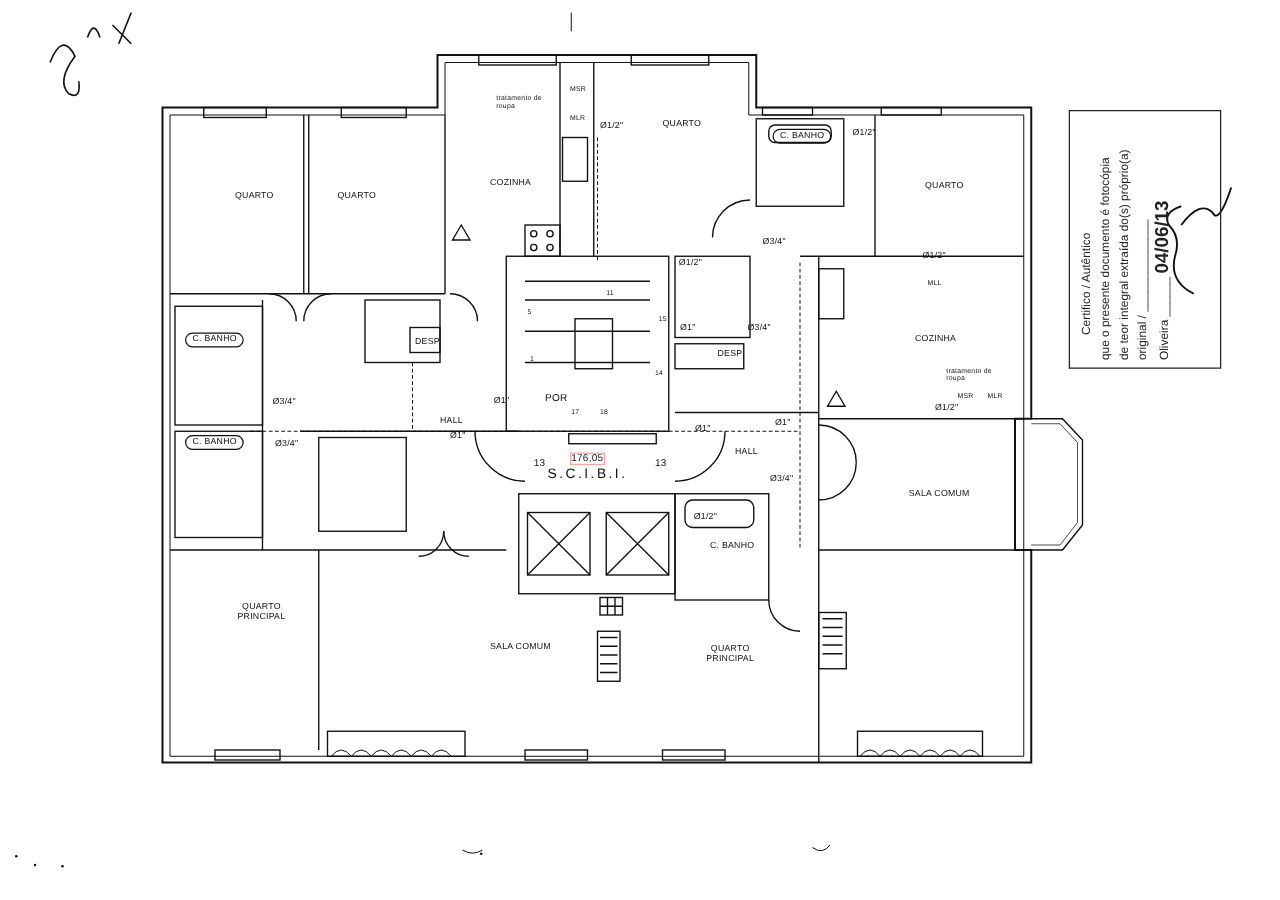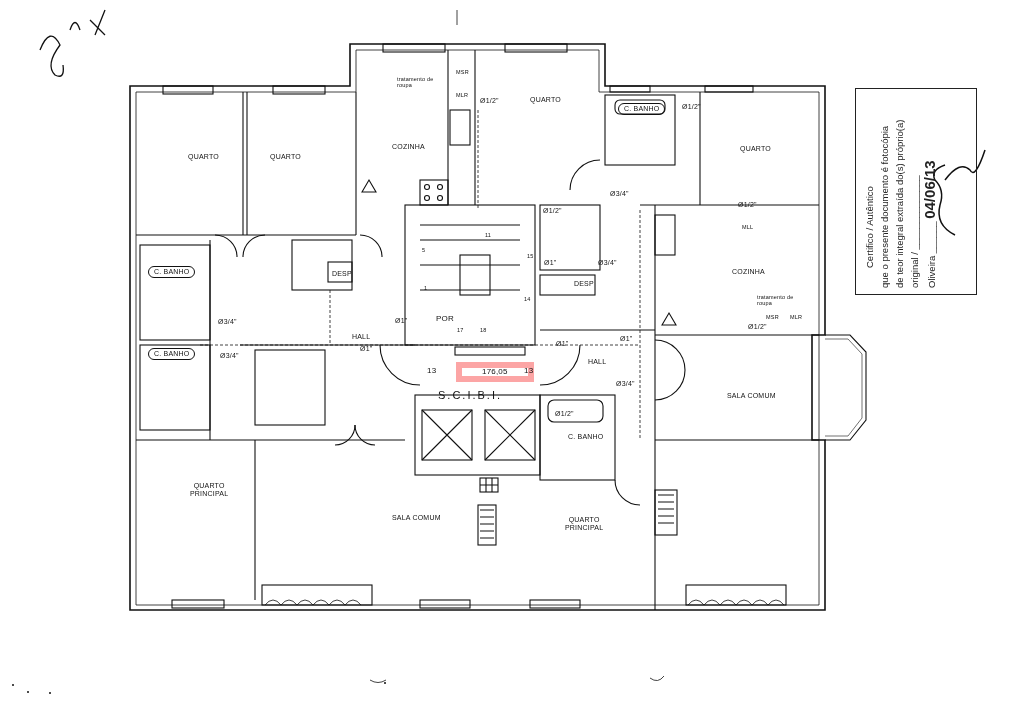--- a/index.html
+++ b/index.html
@@ -4,21 +4,21 @@
 <style>
   html, body { margin:0; padding:0; background:#ffffff; }
   body { width:1024px; height:720px; position:relative; overflow:hidden;
          font-family:"Liberation Sans", sans-serif; color:#111; }
   #plan { position:absolute; left:0; top:0; width:1024px; height:720px; }
   .lbl { position:absolute; font-family:"Liberation Sans", sans-serif; font-size:7px;
          color:#111; white-space:nowrap; letter-spacing:0.2px; line-height:8px; }
   .lbl.small { font-size:5.5px; line-height:6px; }
   .lbl.mid { font-size:8px; }
   .lbl.big { font-size:11px; letter-spacing:2px; }
-  .boxed { border:6px solid #fca5a5; padding:0 20px; }
+  .boxed { border:1px solid #fca5a5; padding:0 0; }
   .pill { border:1px solid #111; border-radius:6px; padding:1px 5px; font-size:7px; }
   .stamp { position:absolute; left:855px; top:88px; width:120px; height:205px;
            border:1px solid #222; transform-origin:0 0; }
   .stamp-inner { position:absolute; left:0; top:205px; width:205px; height:120px;
                  transform:rotate(-90deg); transform-origin:0 0; padding:6px 6px;
                  box-sizing:border-box; font-size:9.5px; line-height:15px; color:#222; }
   .stamp-inner div { white-space:nowrap; }
   .stamp-date { font-family:"Liberation Sans", sans-serif; font-weight:bold; font-size:15px; }
 </style>
 </head>
@@ -170,21 +170,21 @@
 <span class="lbl" style="left:588px;top:358px">HALL</span>
 <span class="lbl" style="left:727px;top:392px">SALA COMUM</span>
 <span class="lbl" style="left:568px;top:433px">C. BANHO</span>
 <span class="lbl" style="left:565px;top:516px;white-space:pre;text-align:center">QUARTO
 PRINCIPAL</span>
 
 <span class="lbl mid" style="left:436px;top:315px">POR</span>
 <span class="lbl mid boxed" style="left:456px;top:362px">176,05</span>
 <span class="lbl mid" style="left:427px;top:367px">13</span>
 <span class="lbl mid" style="left:524px;top:367px">13</span>
-<span class="lbl big" style="left:438px;top:391px">S.C.I.B.I.</span>
+<span class="lbl big" style="left:438px;top:375px">S.C.I.B.I.</span>
 
 <span class="lbl small" style="left:422px;top:247px">5</span>
 <span class="lbl small" style="left:485px;top:232px">11</span>
 <span class="lbl small" style="left:527px;top:253px">15</span>
 <span class="lbl small" style="left:424px;top:285px">1</span>
 <span class="lbl small" style="left:524px;top:296px">14</span>
 <span class="lbl small" style="left:457px;top:327px">17</span>
 <span class="lbl small" style="left:480px;top:327px">18</span>
 
 <span class="lbl" style="left:480px;top:97px">Ø1/2"</span>

